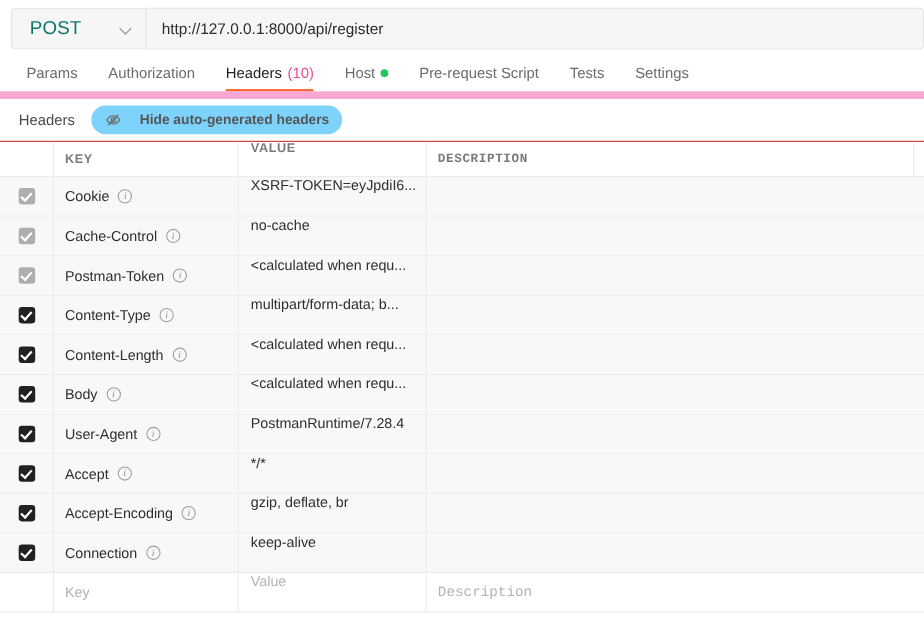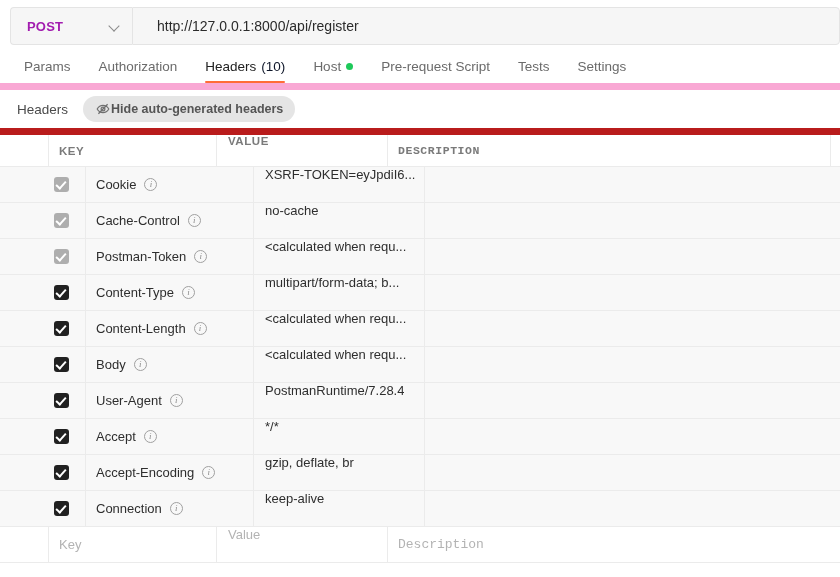--- a/index.html
+++ b/index.html
@@ -28,23 +28,23 @@
     border: 1px solid #e4e4e4;
     border-right: none;
     border-radius: 4px 0 0 4px;
     display: flex;
     align-items: center;
     justify-content: space-between;
     padding: 0 12px 0 16px;
     cursor: pointer;
   }
   .method-label {
-    font-size: 13px;
-    font-weight: bold;
-    color: #a21caf;
+    font-size: 17px;
+    font-weight: normal;
+    color: #0f766e;
     letter-spacing: 0.2px;
   }
   .chev {
     width: 11px; height: 11px;
     position: relative;
     flex: none;
   }
   .chev::before {
     content: "";
     position: absolute;
@@ -56,21 +56,21 @@
   }
   .url-input {
     flex: 1;
     height: 38px;
     background: #f6f6f6;
     border: 1px solid #e4e4e4;
     border-left: 1px solid #e4e4e4;
     border-radius: 0 4px 4px 0;
     display: flex;
     align-items: center;
-    padding: 0 24px;
+    padding: 0 14px;
     font-size: 14px;
     color: #2b2b2b;
     cursor: text;
     overflow: hidden;
     white-space: nowrap;
   }
 
   
   .tabs-row {
     display: flex;
@@ -95,21 +95,21 @@
   .tab.active { color: #212121; font-weight: normal; }
   .tab.active::after {
     content: "";
     position: absolute;
     left: 14px; right: 14px;
     bottom: 0;
     height: 2.5px;
     background: #ff6c37;
     border-radius: 2px;
   }
-  .tab-count { color: #0f172a; font-size: 13.5px; }
+  .tab-count { color: #ec4899; font-size: 13.5px; }
   .tab-dot {
     width: 7px; height: 7px;
     border-radius: 50%;
     background: #1ec95a;
     display: inline-block;
   }
 
   
   .sub-row {
     display: flex;
@@ -120,50 +120,50 @@
     background: #ffffff;
   }
   .sub-title {
     font-size: 13.5px;
     color: #4a4a4a;
     padding: 0 7px;
   }
   .pill {
     display: flex;
     align-items: center;
-    gap: 0;
+    gap: 16px;
     height: 26px;
     padding: 0 12px;
     border-radius: 14px;
-    background: #e5e5e5;
+    background: #7dd3fc;
     cursor: pointer;
   }
   .pill-label {
     font-size: 12.5px;
     font-weight: bold;
     color: #555555;
   }
   .eye-off { width: 16px; height: 16px; display: block; }
 
   
   .tbl {
     width: 840px;
-    border-top: 7px solid #b91c1c;
+    border-top: 1px solid #b91c1c;
   }
   .trow {
     display: flex;
     height: 36px;
     align-items: stretch;
     border-bottom: 1px solid #ebebeb;
   }
   .trow.head {
     height: 32px;
     background: #ffffff;
   }
-  .trow.data { background: #f8f8f8; padding-left: 37px; }
+  .trow.data { background: #f8f8f8; }
   .trow.placeholder { background: #ffffff; border-bottom: 1px solid #ebebeb; }
 
   .c-check  { width: 48px;  flex: none; display: flex; align-items: center; justify-content: center; }
   .c-key    { width: 168px; flex: none; display: flex; align-items: center; padding: 0 0 0 10px; gap: 8px; overflow: hidden; }
   .c-val    { width: 171px; flex: none; display: flex; align-items: flex-start; padding: 0 0 0 11px; overflow: hidden; }
   .c-desc   { flex: 1;      display: flex; align-items: center; padding: 0 0 0 10px; overflow: hidden; font-family: Liberation Mono, monospace; }
 
   .trow.head .c-key,
   .trow.head .c-val,
   .trow.head .c-desc { border-left: 1px solid #ebebeb; }

